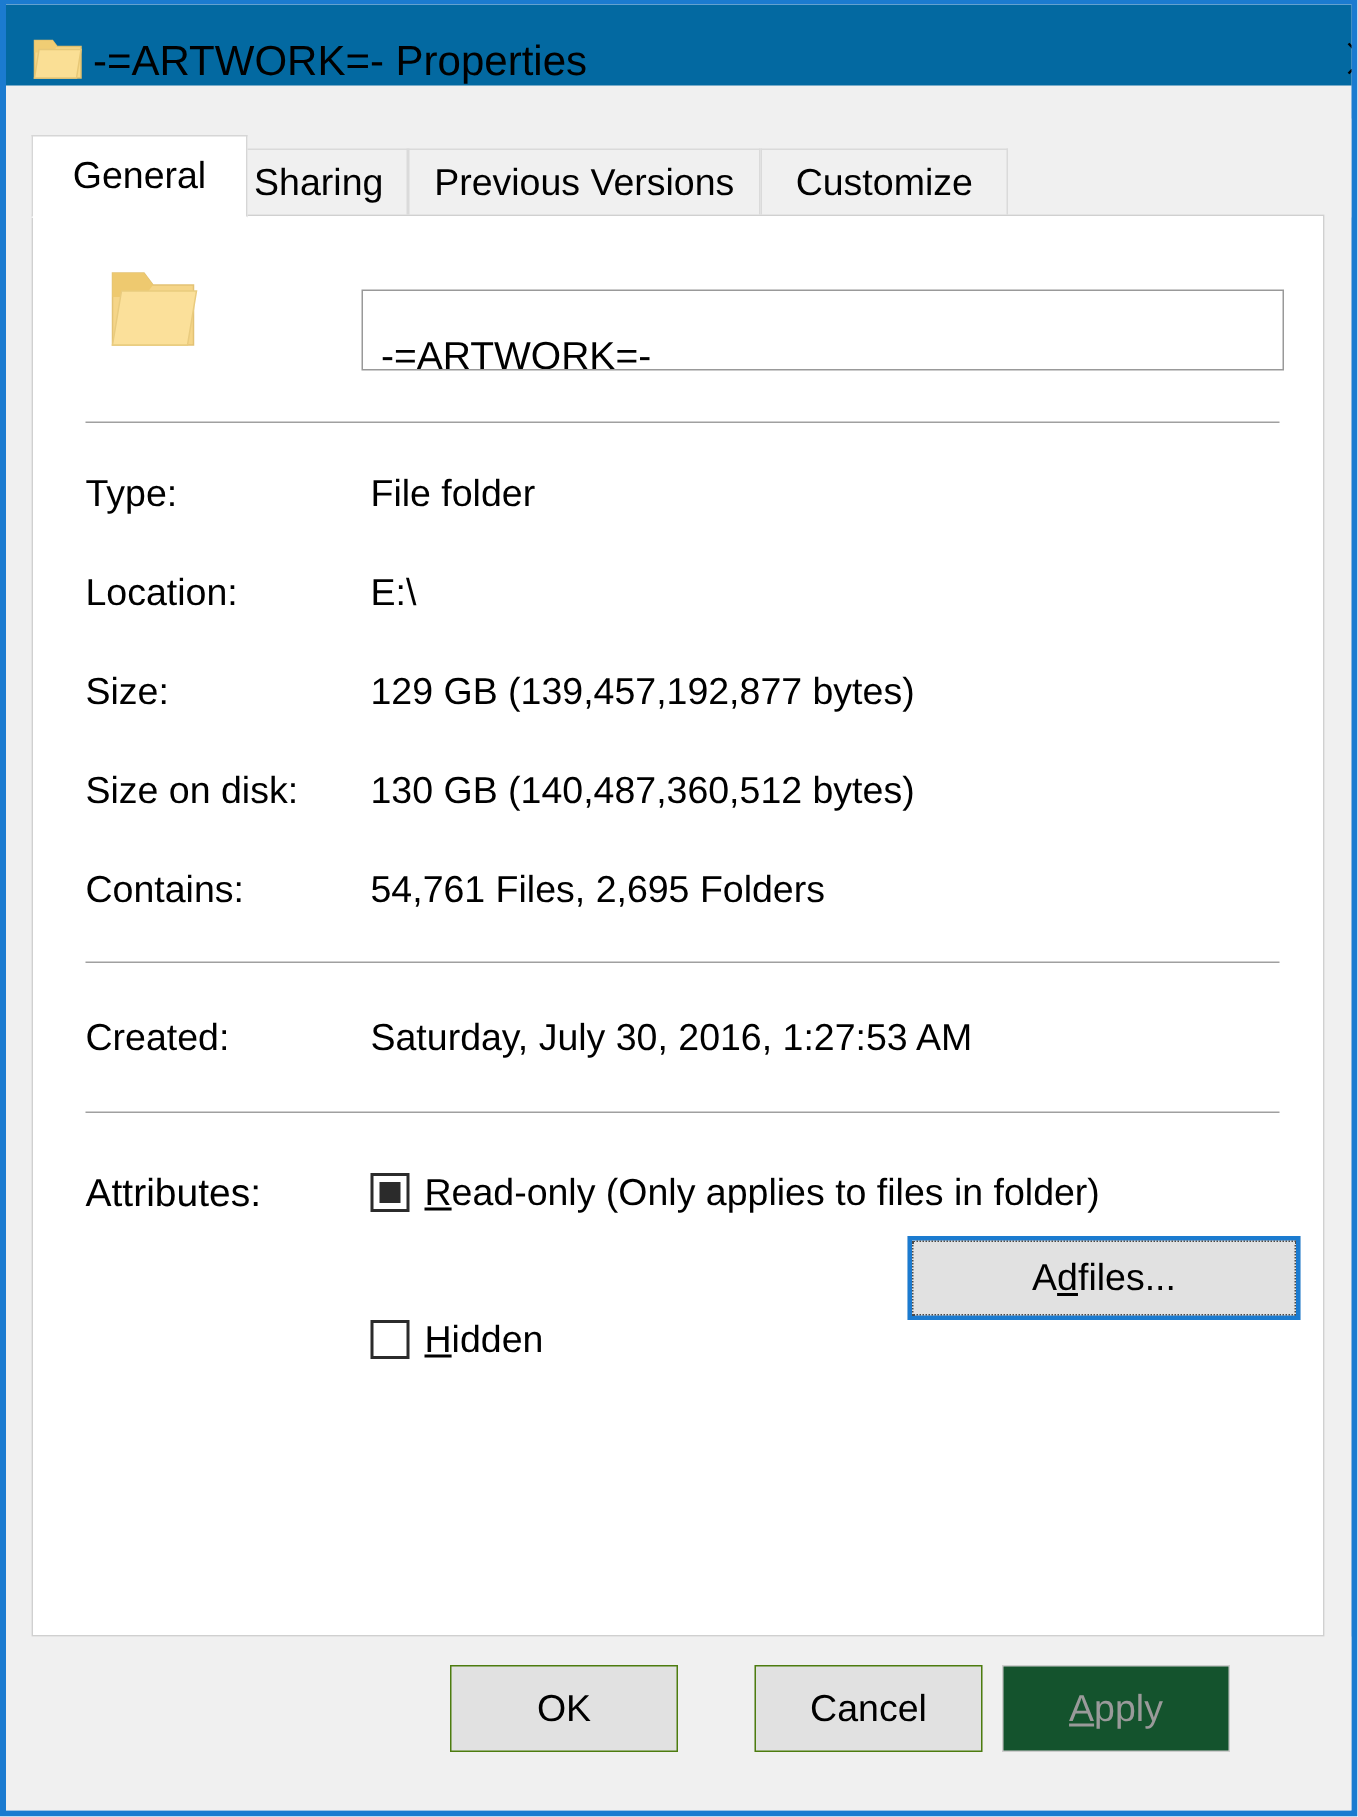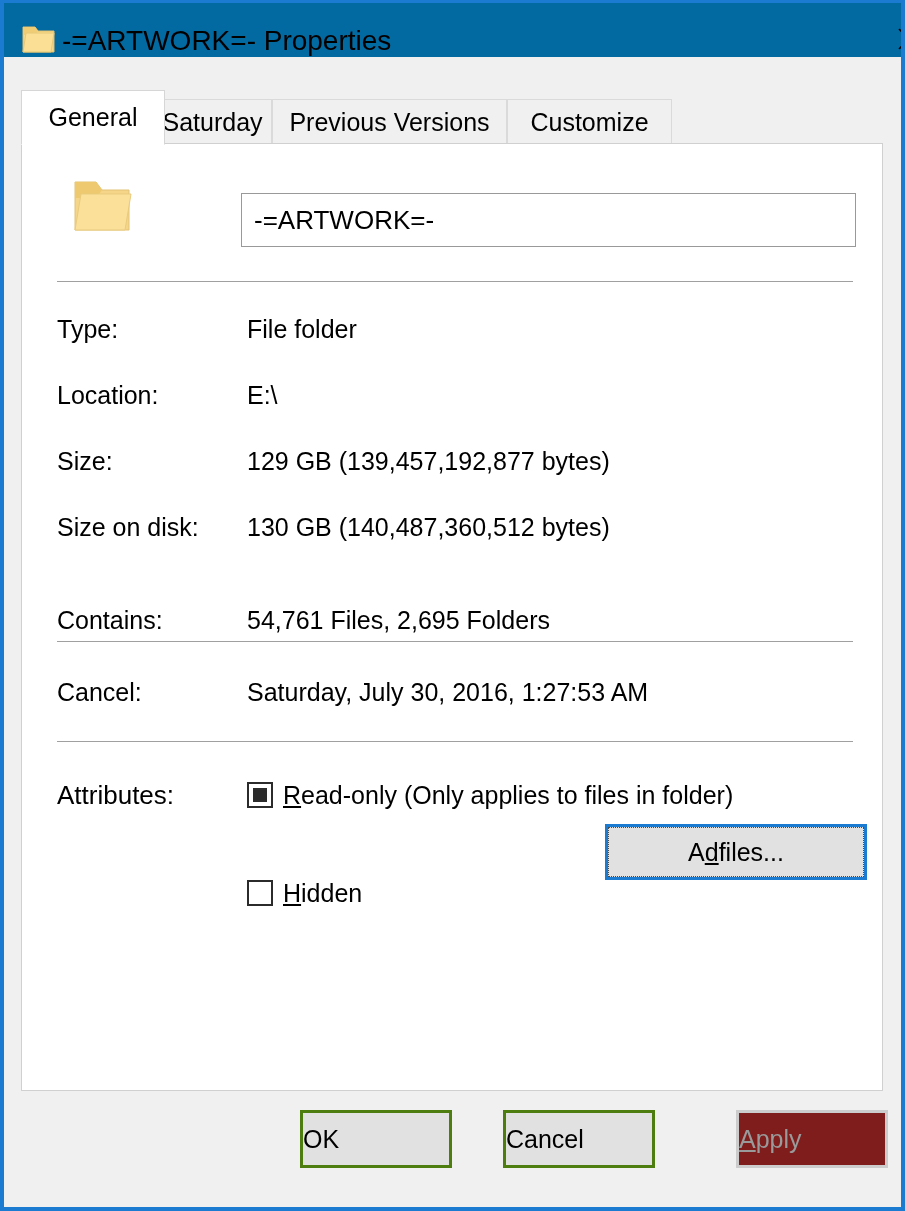--- a/index.html
+++ b/index.html
@@ -128,21 +128,21 @@
     left: 219px;
     top: 49px;
     width: 615px;
     height: 54px;
     box-sizing: border-box;
     border: 1px solid #999999;
     background: #ffffff;
     font-family: "Liberation Sans", sans-serif;
     font-size: 26px;
     color: #000000;
-    padding: 0 12px;
+    padding: 17px 12px;
     line-height: 52px;
     overflow: hidden;
     white-space: nowrap;
   }
 
   .sep {
     position: absolute;
     left: 35px;
     width: 796px;
     height: 1px;
@@ -257,33 +257,34 @@
     height: 116px;
     background: #f0f0f0;
   }
   .btn {
     position: absolute;
     top: 19px;
     width: 152px;
     height: 58px;
     box-sizing: border-box;
     background: #e1e1e1;
-    border: 3px solid #4d7c0f;
-    font-size: 25px;
-    color: #000000;
-    display: flex;
-    align-items: center;
+    border: 1px solid #4d7c0f;
+    font-size: 25px;
+    color: #000000;
+    display: flex;
+    align-items: center;
+    justify-content: center;
     white-space: nowrap;
     cursor: default;
   }
   .btn.ok { left: 296px; }
   .btn.cancel { left: 499px; }
   .btn.apply {
-    left: 732px;
-    background: #7f1d1d;
+    left: 664px;
+    background: #14532d;
     border-color: #cccccc;
     color: #9a9a9a;
   }
 </style>
 </head>
 <body>
 
 <div class="window">
 
   <div class="titlebar">
@@ -301,21 +302,21 @@
         <line x1="23" y1="3" x2="3" y2="23" stroke="#000000" stroke-width="1.6"></line>
       </svg>
     </div>
   </div>
 
   <div class="tabstrip">
     <div class="tab active" style="left:17px; width:144px;">
       <span>General</span>
     </div>
     <div class="tab inactive" style="left:149px; width:119px;">
-      <span>Saturday</span>
+      <span>Sharing</span>
     </div>
     <div class="tab inactive" style="left:268px; width:235px;">
       <span>Previous Versions</span>
     </div>
     <div class="tab inactive" style="left:503px; width:165px;">
       <span>Customize</span>
     </div>
   </div>
 
   <div class="panel">
@@ -341,29 +342,29 @@
       <span class="val">E:\</span>
     </div>
     <div class="row" style="top:300px;">
       <span class="lbl">Size:</span>
       <span class="val">129 GB (139,457,192,877 bytes)</span>
     </div>
     <div class="row" style="top:366px;">
       <span class="lbl">Size on disk:</span>
       <span class="val">130 GB (140,487,360,512 bytes)</span>
     </div>
-    <div class="row" style="top:432px;margin-top:27px;">
+    <div class="row" style="top:432px;">
       <span class="lbl">Contains:</span>
       <span class="val">54,761 Files, 2,695 Folders</span>
     </div>
 
     <div class="sep" style="top:497px;"></div>
 
     <div class="row" style="top:531px;">
-      <span class="lbl">Cancel:</span>
+      <span class="lbl">Created:</span>
       <span class="val">Saturday, July 30, 2016, 1:27:53 AM</span>
     </div>
 
     <div class="sep" style="top:597px;"></div>
 
     <div class="attr-label">Attributes:</div>
 
     <div class="chk-row first">
       <span class="checkbox indeterminate"></span>
       <span class="chk-text"><span class="mnem">R</span><span>ead-only (Only applies to files in folder)</span></span>

